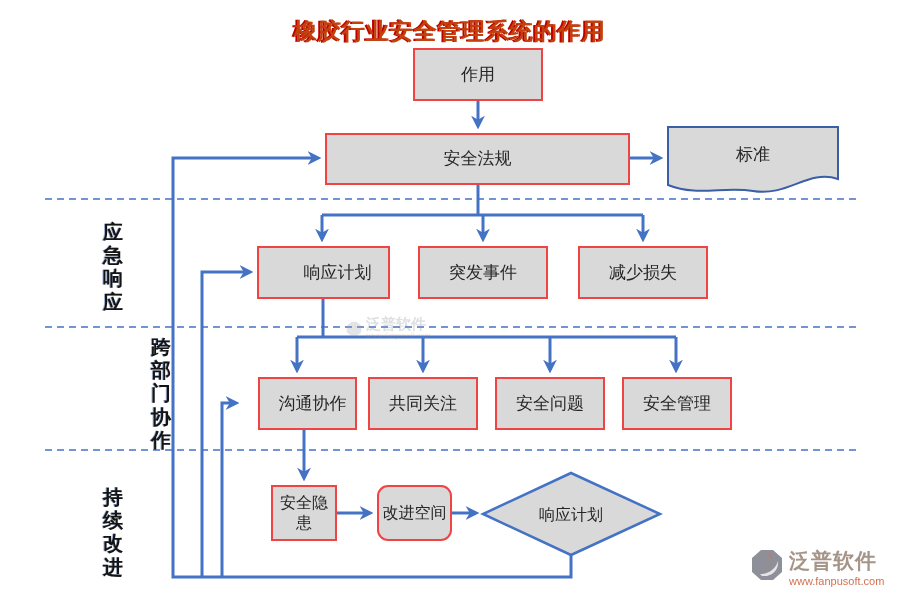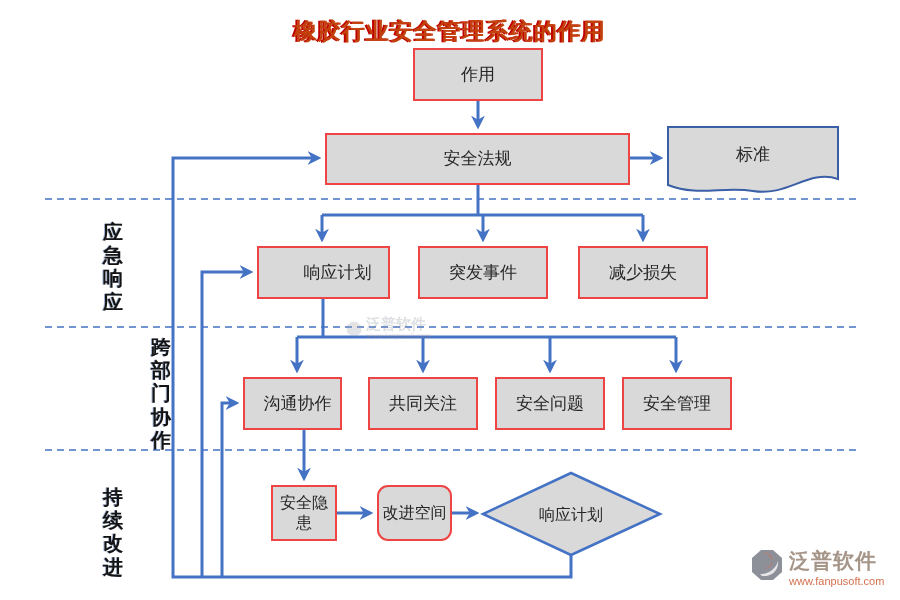--- a/index.html
+++ b/index.html
@@ -98,21 +98,21 @@
 
       <path d="M222,577 V403 H236" marker-end="url(#arr)"></path>
     </g>
   </svg>
 
   <div class="node" style="left:413px;top:48px;width:130px;height:53px;">作用</div>
   <div class="node" style="left:325px;top:133px;width:305px;height:52px;">安全法规</div>
   <div class="node" style="left:257px;top:246px;width:133px;height:53px;padding-left:28px;">响应计划</div>
   <div class="node" style="left:418px;top:246px;width:130px;height:53px;">突发事件</div>
   <div class="node" style="left:578px;top:246px;width:130px;height:53px;">减少损失</div>
-  <div class="node" style="left:243px;top:377px;width:99px;height:53px;padding-left:10px;">沟通协作</div>
+  <div class="node" style="left:258px;top:377px;width:99px;height:53px;padding-left:10px;">沟通协作</div>
   <div class="node" style="left:368px;top:377px;width:110px;height:53px;">共同关注</div>
   <div class="node" style="left:495px;top:377px;width:110px;height:53px;">安全问题</div>
   <div class="node" style="left:622px;top:377px;width:110px;height:53px;">安全管理</div>
   <div class="node" style="left:271px;top:485px;width:66px;height:56px;font-size:16px;">安全隐患</div>
   <div class="node" style="left:377px;top:485px;width:75px;height:56px;font-size:16px;border-radius:11px;">改进空间</div>
 
   <div class="node shape-overlay" style="left:673px;top:133px;width:160px;height:44px;">标准</div>
   <div class="node shape-overlay" style="left:536px;top:487px;width:70px;height:56px;font-size:16px;">响应计划</div>
 
   <div class="watermark">

